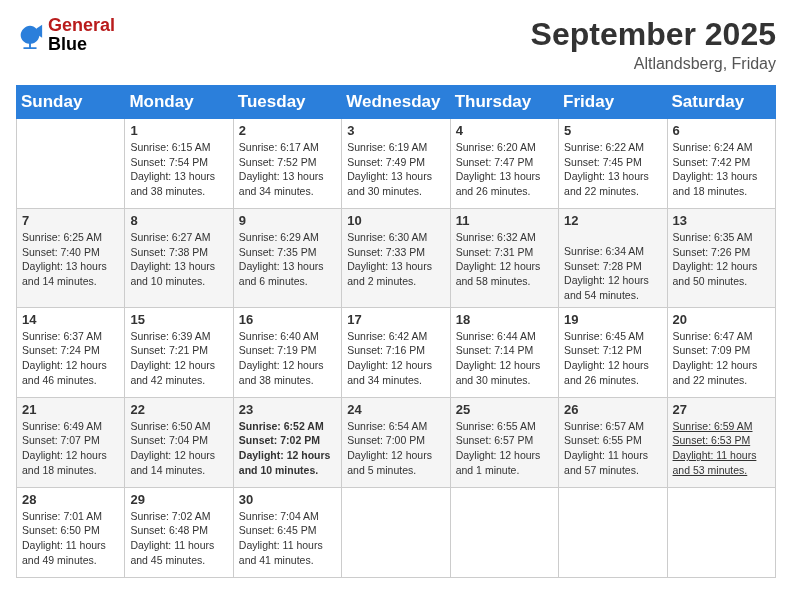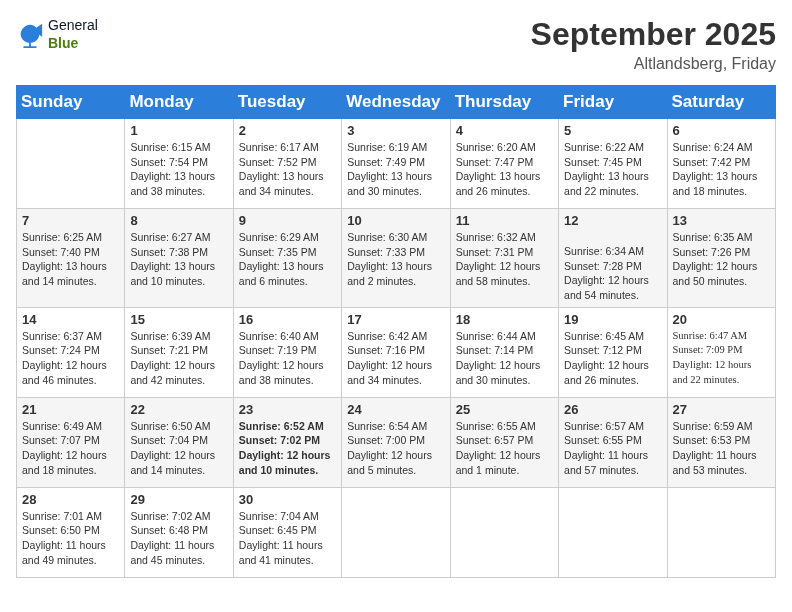--- a/index.html
+++ b/index.html
@@ -15,29 +15,29 @@
       justify-content: space-between;
       align-items: flex-start;
       margin-bottom: 12px;
     }
     .logo {
       display: flex;
       align-items: center;
       gap: 4px;
     }
     .logo-text-general {
-      font-size: 14px;
-      font-weight: normal;
-      color: #0f172a;
+      font-size: 18px;
+      font-weight: bold;
+      color: #b91c1c;
       line-height: 1;
     }
     .logo-text-blue {
-      font-size: 14px;
-      font-weight: bold;
-      color: #4d7c0f;
+      font-size: 18px;
+      font-weight: bold;
+      color: #000000;
       line-height: 1;
     }
     .logo-icon {
       width: 28px;
       height: 28px;
     }
     .title-area {
       text-align: right;
     }
     .calendar-title {
@@ -270,21 +270,21 @@
         </td>
         <td>
           <span class="day-number">19</span>
           <div class="day-info" style="white-space: pre-line;">Sunrise: 6:45 AM
 Sunset: 7:12 PM
 Daylight: 12 hours
 and 26 minutes.</div>
         </td>
         <td>
           <span class="day-number">20</span>
-          <div class="day-info" style="white-space: pre-line; font-family: Liberation Serif, serif;">Sunrise: 6:47 AM
+          <div class="day-info" style="white-space: pre-line;">Sunrise: 6:47 AM
 Sunset: 7:09 PM
 Daylight: 12 hours
 and 22 minutes.</div>
         </td>
       </tr>
       <tr class="week-row-alt">
         <td>
           <span class="day-number">21</span>
           <div class="day-info" style="white-space: pre-line;">Sunrise: 6:49 AM
 Sunset: 7:07 PM
@@ -321,21 +321,21 @@
         </td>
         <td>
           <span class="day-number">26</span>
           <div class="day-info" style="white-space: pre-line;">Sunrise: 6:57 AM
 Sunset: 6:55 PM
 Daylight: 11 hours
 and 57 minutes.</div>
         </td>
         <td>
           <span class="day-number">27</span>
-          <div class="day-info" style="white-space: pre-line;">Sunrise: 6:59 AM
+          <div class="day-info" style="white-space: pre-line; text-decoration: underline;">Sunrise: 6:59 AM
 Sunset: 6:53 PM
 Daylight: 11 hours
 and 53 minutes.</div>
         </td>
       </tr>
       <tr class="week-row">
         <td>
           <span class="day-number">28</span>
           <div class="day-info" style="white-space: pre-line;">Sunrise: 7:01 AM
 Sunset: 6:50 PM

